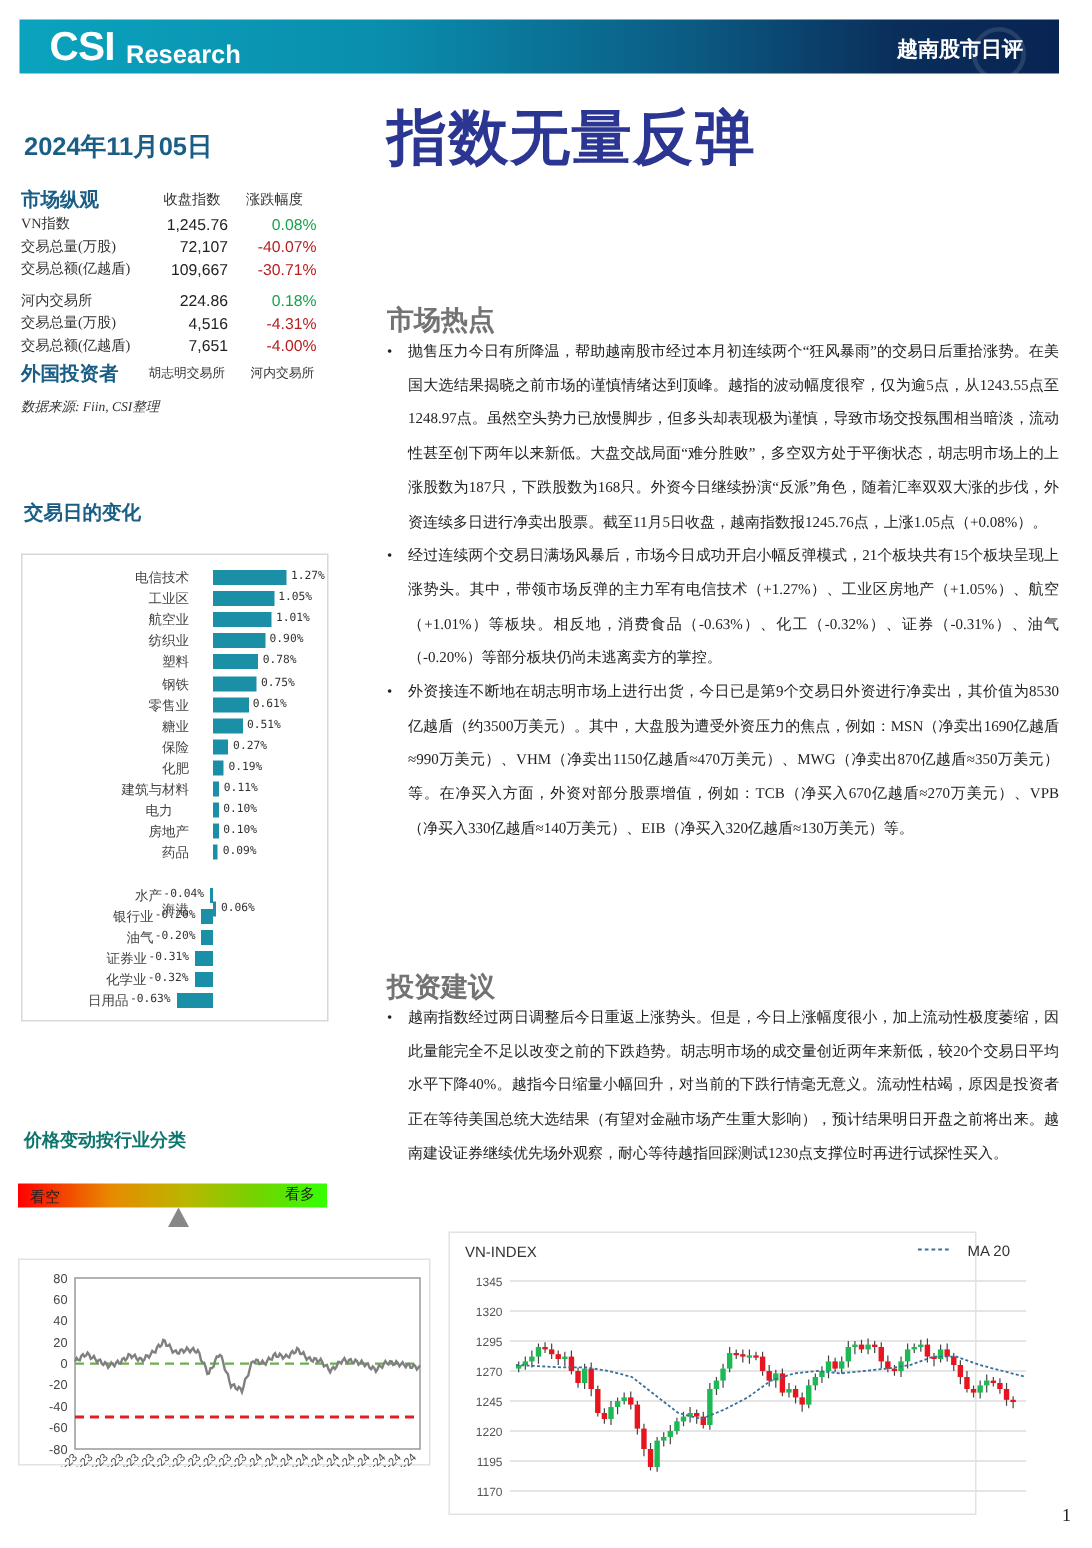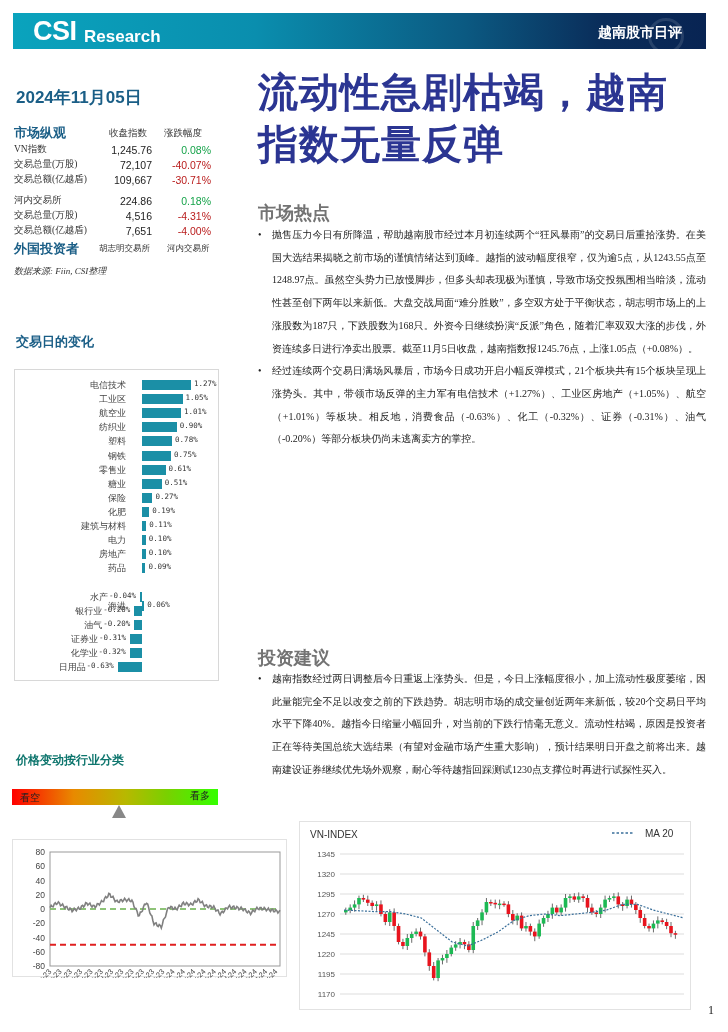--- a/index.html
+++ b/index.html
@@ -31,21 +31,21 @@
   .bar-row .bar { position: absolute; top: 1px; height: 10px; background: #1b8fa6; }
   .bar-row .bval { position: absolute; top: 0; font-family: "DejaVu Sans Mono", monospace; font-size: 7.5px; color: #333; white-space: nowrap; }
 
   .gauge-title { position: absolute; left: 16px; top: 752px; color: #0f766e; font-weight: bold; font-size: 12px; }
   .gauge { position: absolute; left: 12px; top: 789px; width: 206px; height: 16px; background: linear-gradient(90deg, #ff0000 0%, #e88a00 30%, #b8b800 55%, #7ad000 75%, #33ff00 100%); }
   .gauge .g-l { position: absolute; left: 8px; top: 2px; font-size: 10px; color: #222; font-family: "Liberation Serif", serif; }
   .gauge .g-r { position: absolute; right: 8px; top: 0px; font-size: 10px; color: #222; font-family: "Liberation Serif", serif; }
   .gauge-tri { position: absolute; left: 108px; top: 805px; width: 0; height: 0; border-left: 7px solid transparent; border-right: 7px solid transparent; border-bottom: 13px solid #888; }
 
   .linechart { position: absolute; left: 12px; top: 839px; width: 275px; height: 138px; border: 1px solid #e2e2e2; }
-  .candle { position: absolute; left: 299px; top: 821px; width: 392px; height: 189px; border: 1px solid #e2e2e2; }
+  .candle { position: absolute; left: 299px; top: 821px; width: 352px; height: 189px; border: 1px solid #e2e2e2; }
 
   .title { position: absolute; left: 258px; top: 66px; width: 450px; color: #2b3592; font-size: 40px; font-weight: bold; line-height: 52px; font-family: "DejaVu Sans", sans-serif; letter-spacing: 1px; }
   .sec-title { position: absolute; left: 258px; color: #737373; font-weight: bold; font-size: 18px; }
   .bullets { position: absolute; left: 258px; width: 448px; font-family: "Liberation Serif", "DejaVu Serif", serif; font-size: 10px; color: #222; line-height: 22.7px; }
   .bullet { position: relative; padding-left: 14px; text-align: justify; }
   .bullet::before { content: "•"; position: absolute; left: 0; top: 0; font-size: 10px; }
   .page-num { position: absolute; right: 14px; top: 1003px; font-family: "Liberation Serif", serif; font-size: 12px; }
   svg text { font-family: "Liberation Sans", sans-serif; }
 </style>
 </head>
@@ -161,21 +161,21 @@
       <span class="blabel" style="right:92px">化肥</span>
       <span class="bar" style="left:127px;width:7.330708661417323px;background:#1b8fa6"></span>
       <span class="bval" style="left:137.33070866141733px">0.19%</span>
     </div>
     <div class="bar-row" style="top: 150px;">
       <span class="blabel" style="right:92px">建筑与材料</span>
       <span class="bar" style="left:127px;width:4.244094488188977px;background:#1b8fa6"></span>
       <span class="bval" style="left:134.24409448818898px">0.11%</span>
     </div>
     <div class="bar-row" style="top: 164.1px;">
-      <span class="blabel" style="right:92px">电力</span>
+      <span class="blabel" style="right:103px">电力</span>
       <span class="bar" style="left:127px;width:3.8582677165354333px;background:#1b8fa6"></span>
       <span class="bval" style="left:133.85826771653544px">0.10%</span>
     </div>
     <div class="bar-row" style="top: 178.2px;">
       <span class="blabel" style="right:92px">房地产</span>
       <span class="bar" style="left:127px;width:3.8582677165354333px;background:#1b8fa6"></span>
       <span class="bval" style="left:133.85826771653544px">0.10%</span>
     </div>
     <div class="bar-row" style="top: 192.3px;">
       <span class="blabel" style="right:92px">药品</span>
@@ -438,28 +438,28 @@
       <rect x="364.81578947368416" y="100" width="3.6" height="4" fill="#e8141e"></rect>
       <line x1="371.01052631578943" x2="371.01052631578943" y1="100" y2="115.2" stroke="#444" stroke-width="0.8"></line>
       <rect x="369.2105263157894" y="104" width="3.6" height="7.200000000000003" fill="#e8141e"></rect>
       <line x1="375.40526315789475" x2="375.40526315789475" y1="108.8" y2="116.80000000000001" stroke="#444" stroke-width="0.8"></line>
       <rect x="373.60526315789474" y="111.2" width="3.6" height="1.5" fill="#e8141e"></rect>
       <polyline points="44.0,88.0 59.5,88.8 74.9,89.6 90.4,89.6 105.8,92.0 121.3,96.0 136.7,108.0 152.2,120.0 167.6,124.0 183.1,117.6 198.5,109.6 214.0,98.4 229.5,93.6 244.9,92.0 260.4,93.6 275.8,92.0 291.3,90.4 306.7,88.0 322.2,82.4 337.6,82.4 353.1,88.0 368.5,92.0 384.0,96.0" fill="none" stroke="#3a6f9a" stroke-width="1.2" stroke-dasharray="2,1.5"></polyline>
     </svg>
 </div>
 
 <div class="title">
-  <div>流动性急剧枯竭，越南</div>
   <div>指数无量反弹</div>
 </div>
 
 <div class="sec-title" style="top:201px;">市场热点</div>
 <div class="bullets" style="top:224px;" id="hot-bullets">
     <div class="bullet">抛售压力今日有所降温，帮助越南股市经过本月初连续两个“狂风暴雨”的交易日后重拾涨势。在美国大选结果揭晓之前市场的谨慎情绪达到顶峰。越指的波动幅度很窄，仅为逾5点，从1243.55点至1248.97点。虽然空头势力已放慢脚步，但多头却表现极为谨慎，导致市场交投氛围相当暗淡，流动性甚至创下两年以来新低。大盘交战局面“难分胜败”，多空双方处于平衡状态，胡志明市场上的上涨股数为187只，下跌股数为168只。外资今日继续扮演“反派”角色，随着汇率双双大涨的步伐，外资连续多日进行净卖出股票。截至11月5日收盘，越南指数报1245.76点，上涨1.05点（+0.08%）。</div>
     <div class="bullet">经过连续两个交易日满场风暴后，市场今日成功开启小幅反弹模式，21个板块共有15个板块呈现上涨势头。其中，带领市场反弹的主力军有电信技术（+1.27%）、工业区房地产（+1.05%）、航空（+1.01%）等板块。相反地，消费食品（-0.63%）、化工（-0.32%）、证券（-0.31%）、油气（-0.20%）等部分板块仍尚未逃离卖方的掌控。</div>
+    <div class="bullet">外资接连不断地在胡志明市场上进行出货，今日已是第9个交易日外资进行净卖出，其价值为8530亿越盾（约3500万美元）。其中，大盘股为遭受外资压力的焦点，例如：MSN（净卖出1690亿越盾≈990万美元）、VHM（净卖出1150亿越盾≈470万美元）、MWG（净卖出870亿越盾≈350万美元）等。在净买入方面，外资对部分股票增值，例如：TCB（净买入670亿越盾≈270万美元）、VPB（净买入330亿越盾≈140万美元）、EIB（净买入320亿越盾≈130万美元）等。</div>
   </div>
 
 <div class="sec-title" style="top:646px;">投资建议</div>
 <div class="bullets" style="top:668px;" id="adv-bullets">
     <div class="bullet">越南指数经过两日调整后今日重返上涨势头。但是，今日上涨幅度很小，加上流动性极度萎缩，因此量能完全不足以改变之前的下跌趋势。胡志明市场的成交量创近两年来新低，较20个交易日平均水平下降40%。越指今日缩量小幅回升，对当前的下跌行情毫无意义。流动性枯竭，原因是投资者正在等待美国总统大选结果（有望对金融市场产生重大影响），预计结果明日开盘之前将出来。越南建设证券继续优先场外观察，耐心等待越指回踩测试1230点支撑位时再进行试探性买入。</div>
   </div>
 
 <div class="page-num">1</div>
 
 </body></html>

